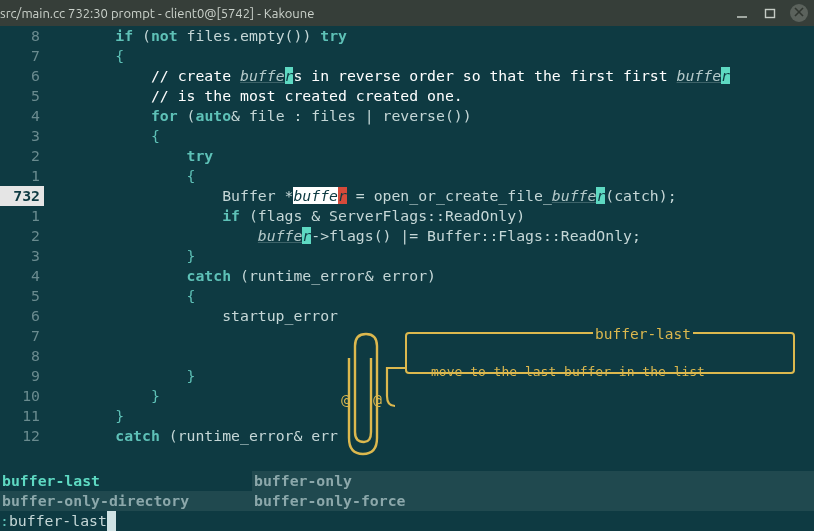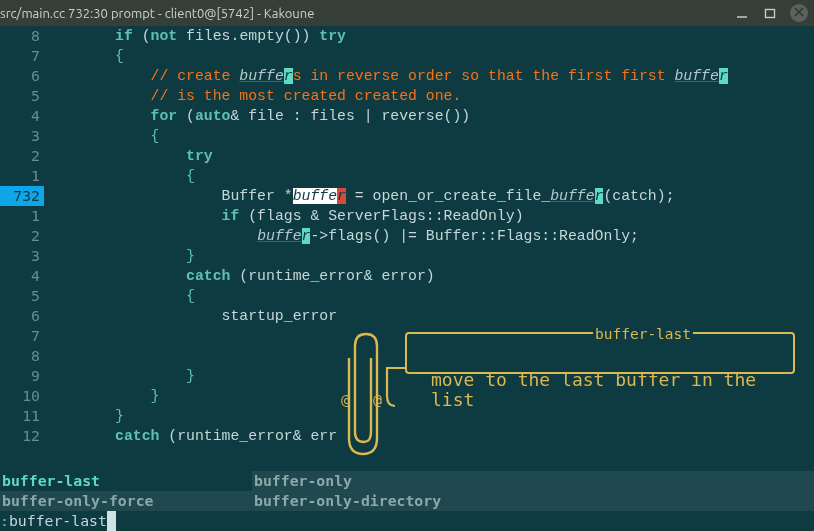--- a/index.html
+++ b/index.html
@@ -33,26 +33,26 @@
     position:absolute; left:0; right:0; top:26px; bottom:0;
     background:#0e3a42;
   }
   .line { display:flex; height:20px; white-space:pre; }
   .gutter {
     width:44px; text-align:right; padding-right:4px;
     color:#6a8b8f;
     flex:0 0 44px;
     background:#0e3a42;
   }
-  .gutter.cur { background:#0ea5e9; color:#0e3a42; }
-  .code { flex:1;font-family:Liberation Mono, monospace; }
+  .gutter.cur { background:#e5e5e5; color:#0e3a42;font-weight:bold; }
+  .code { flex:1; }
   
   .kw   { color:#5ec1b7; font-weight:bold; }
   .op   { color:#5ec1b7; }
-  .cmt  { color:#f97316; }
+  .cmt  { color:#ffffff; }
   .hl-i { font-style:italic; color:#b4c9c9; text-decoration: underline; text-decoration-color: rgba(200,220,220,.25);}
   .hl-c { background:#5ed9c2; color:#0e3a42; font-style:italic;}
   .sel  { background:#ffffff; color:#0e3a42; font-style:italic;}
   .sel-r{ background:#d64a3a; color:#0e3a42; font-style:italic;}
   
   .completions {
     position:absolute;
     left:0; right:0; bottom:20px;
     background:#20494f;
     color:#8ca8ab;
@@ -80,21 +80,21 @@
   .clippy-box {
     position:absolute; left:70px; top:6px; width:390px; height:42px;
     border:2px solid #dcb84e; border-radius:4px;
     padding:0 8px;
     background:#0e3a42;
   }
   .clippy-title {
     position:absolute; top:-10px; left:186px;
     background:#0e3a42; padding:0 2px; font-size:14.5px;
   }
-  .clippy-body { position:absolute; top:36px; left:12px; font-size:18px;padding-left:12px;}
+  .clippy-body { position:absolute; top:28px; left:12px; font-size:13px;padding-left:12px;}
   .clippy-tail {
     position:absolute; left:50px; top:40px; width:30px; height:40px;
   }
   .clippy-tail svg { overflow:visible;}
   .paperclip {
     position:absolute; left:2px; top:2px; width:50px; height:130px;
   }
   .px2 { padding-left: 2px;}
 </style>
 </head>
@@ -247,22 +247,22 @@
         </svg>
     </div>
   </div>
 
   <div class="completions">
     <div class="row">
       <div class="cell sel-comp">buffer-last</div>
       <div class="cell">buffer-only</div>
     </div>
     <div class="row">
+      <div class="cell">buffer-only-directory</div>
       <div class="cell">buffer-only-force</div>
-      <div class="cell">buffer-only-directory</div>
     </div>
   </div>
 
   <div class="promptline">
     <span class="lhs">:</span><span class="typed">buffer-last</span><span class="cursor"> </span>
     <span class="rhs">
          
     </span>
   </div>
 

